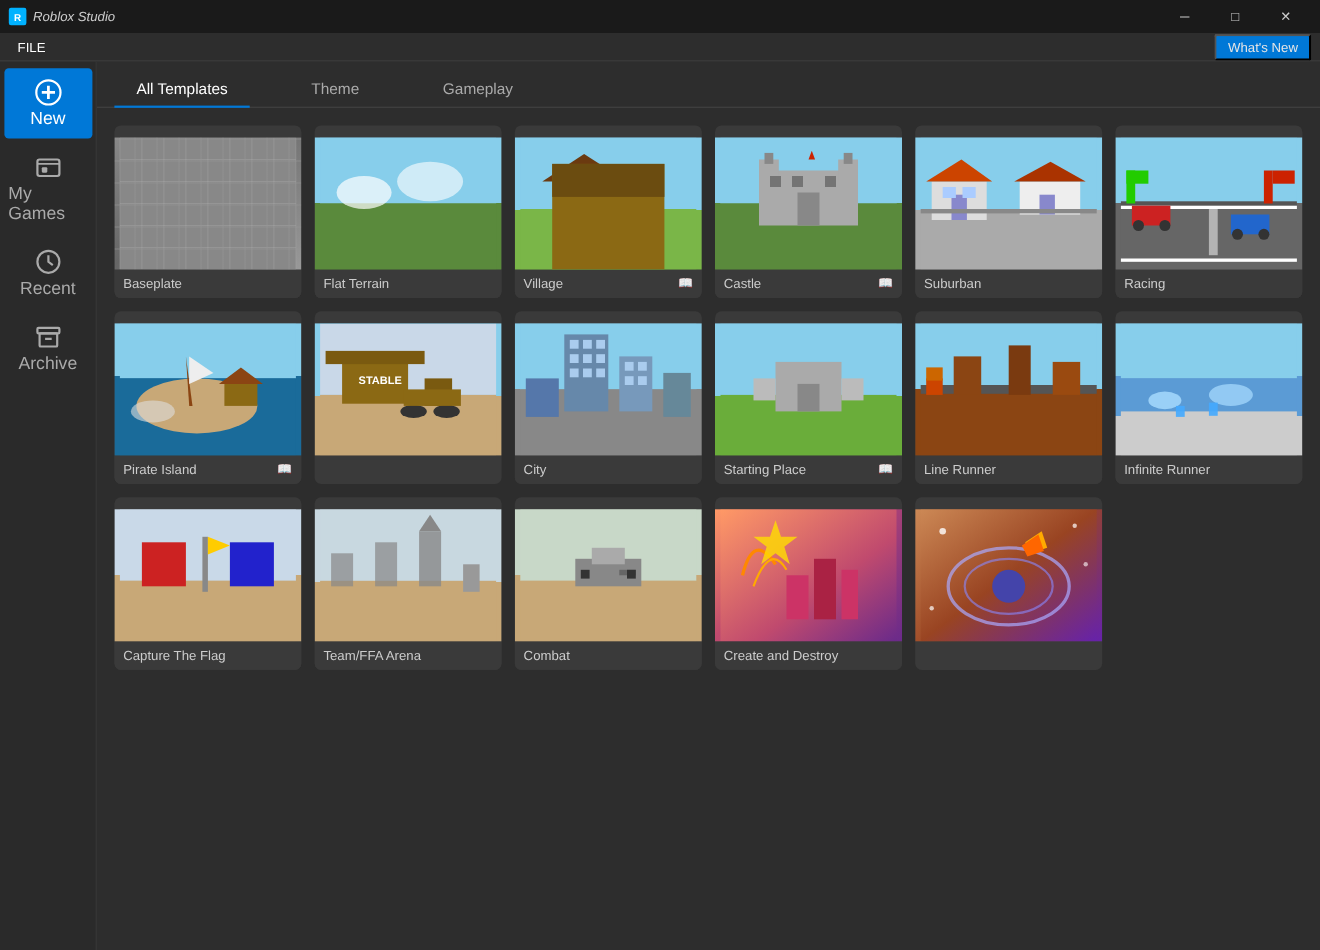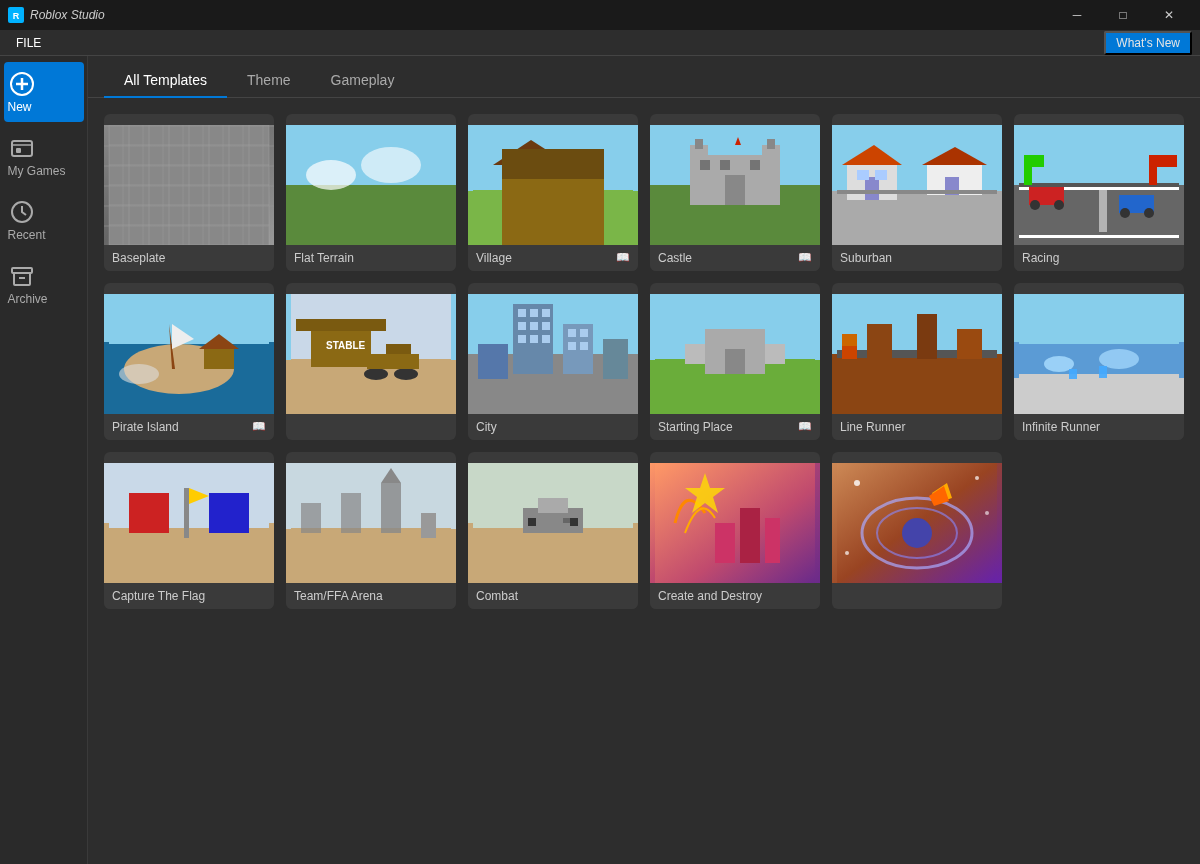--- a/index.html
+++ b/index.html
@@ -67,27 +67,27 @@
       flex-direction: column;
       align-items: center;
       padding-top: 4px;
       border-right: 1px solid #3a3a3a;
       flex-shrink: 0;
     }
     .sidebar-item {
       width: 80px;
       display: flex;
       flex-direction: column;
-      align-items: flex-start;
+      align-items: center;
       padding: 8px 4px;
       cursor: pointer;
       border-radius: 4px;
       margin: 2px 0;
       color: #aaa;
-      font-size: 12px;
+      font-size: 16px;
     }
     .sidebar-item.active { background: #0078d7; color: white; }
     .sidebar-icon {
       width: 28px; height: 28px;
       display: flex; align-items: center; justify-content: center;
       font-size: 20px;
       margin-bottom: 2px;
     }
 
     
@@ -101,20 +101,21 @@
 
     
     #tabs {
       display: flex;
       align-items: flex-end;
       padding: 0 16px;
       background: #2d2d2d;
       border-bottom: 1px solid #444;
       height: 42px;
       flex-shrink: 0;
+      gap: 36px;
     }
     .tab {
       padding: 8px 20px;
       font-size: 14px;
       color: #aaa;
       cursor: pointer;
       border-bottom: 2px solid transparent;
       margin-bottom: -1px;
     }
     .tab.active { color: #fff; border-bottom: 2px solid #0078d7; }

